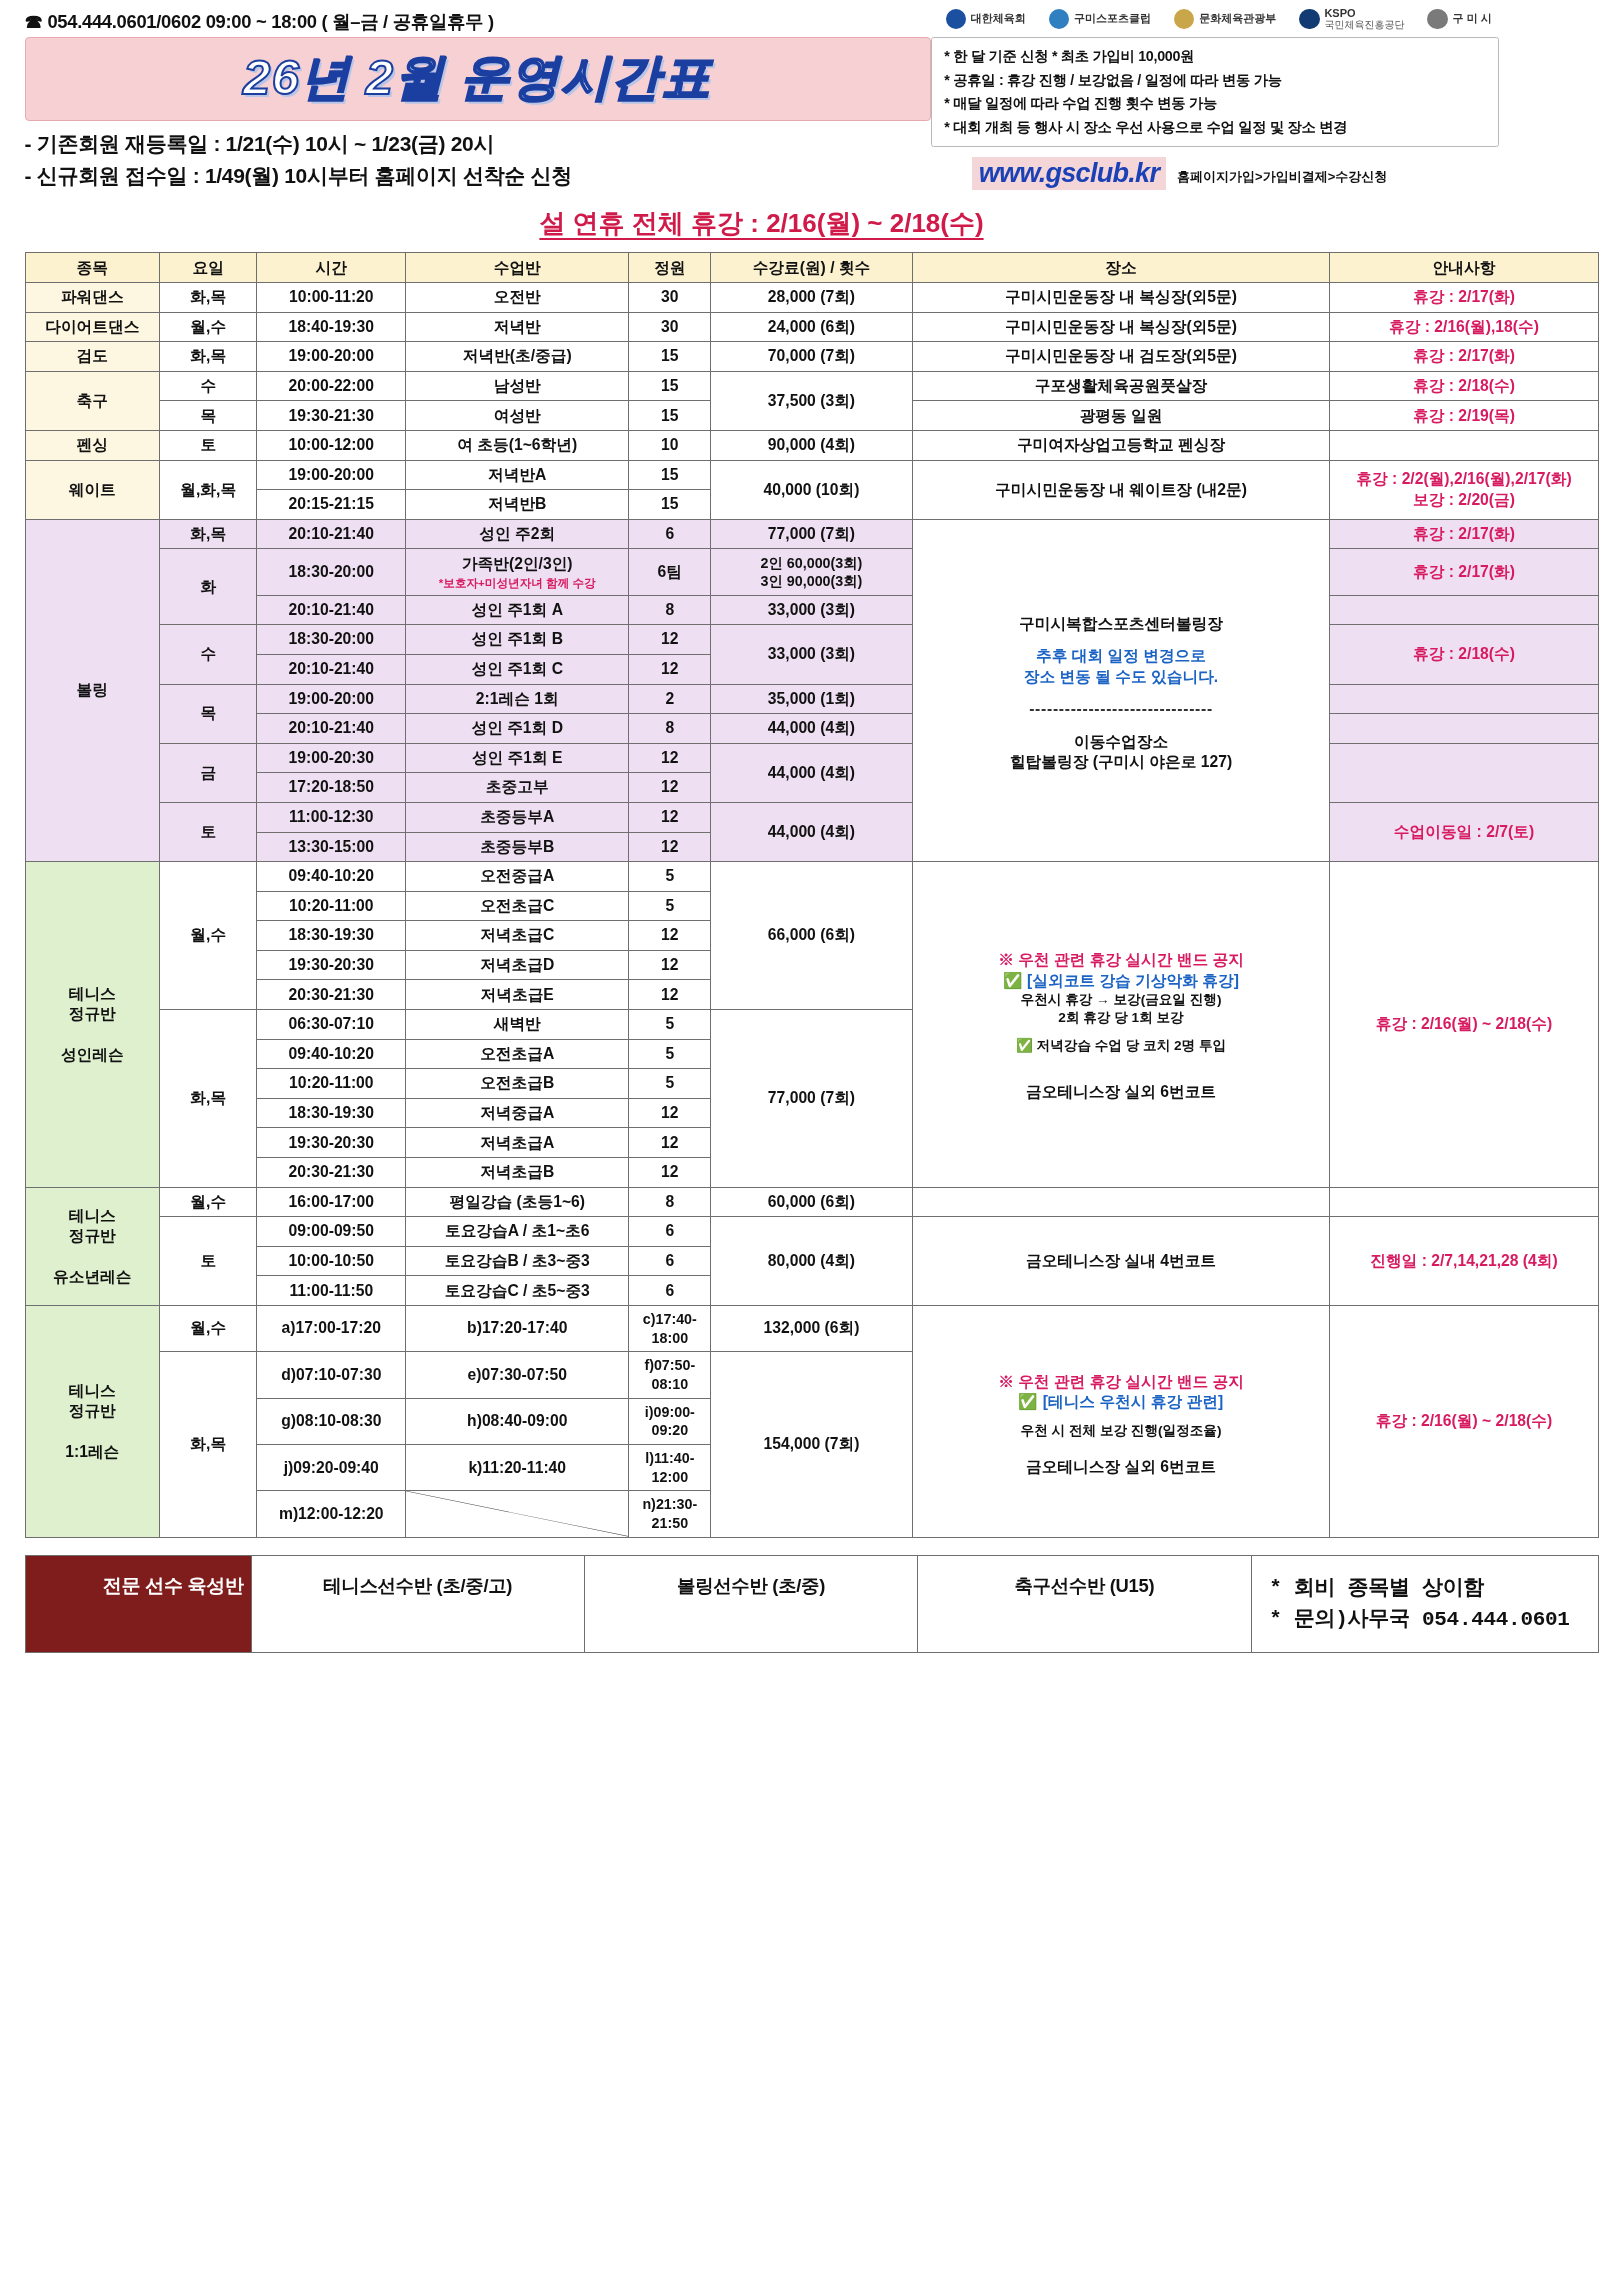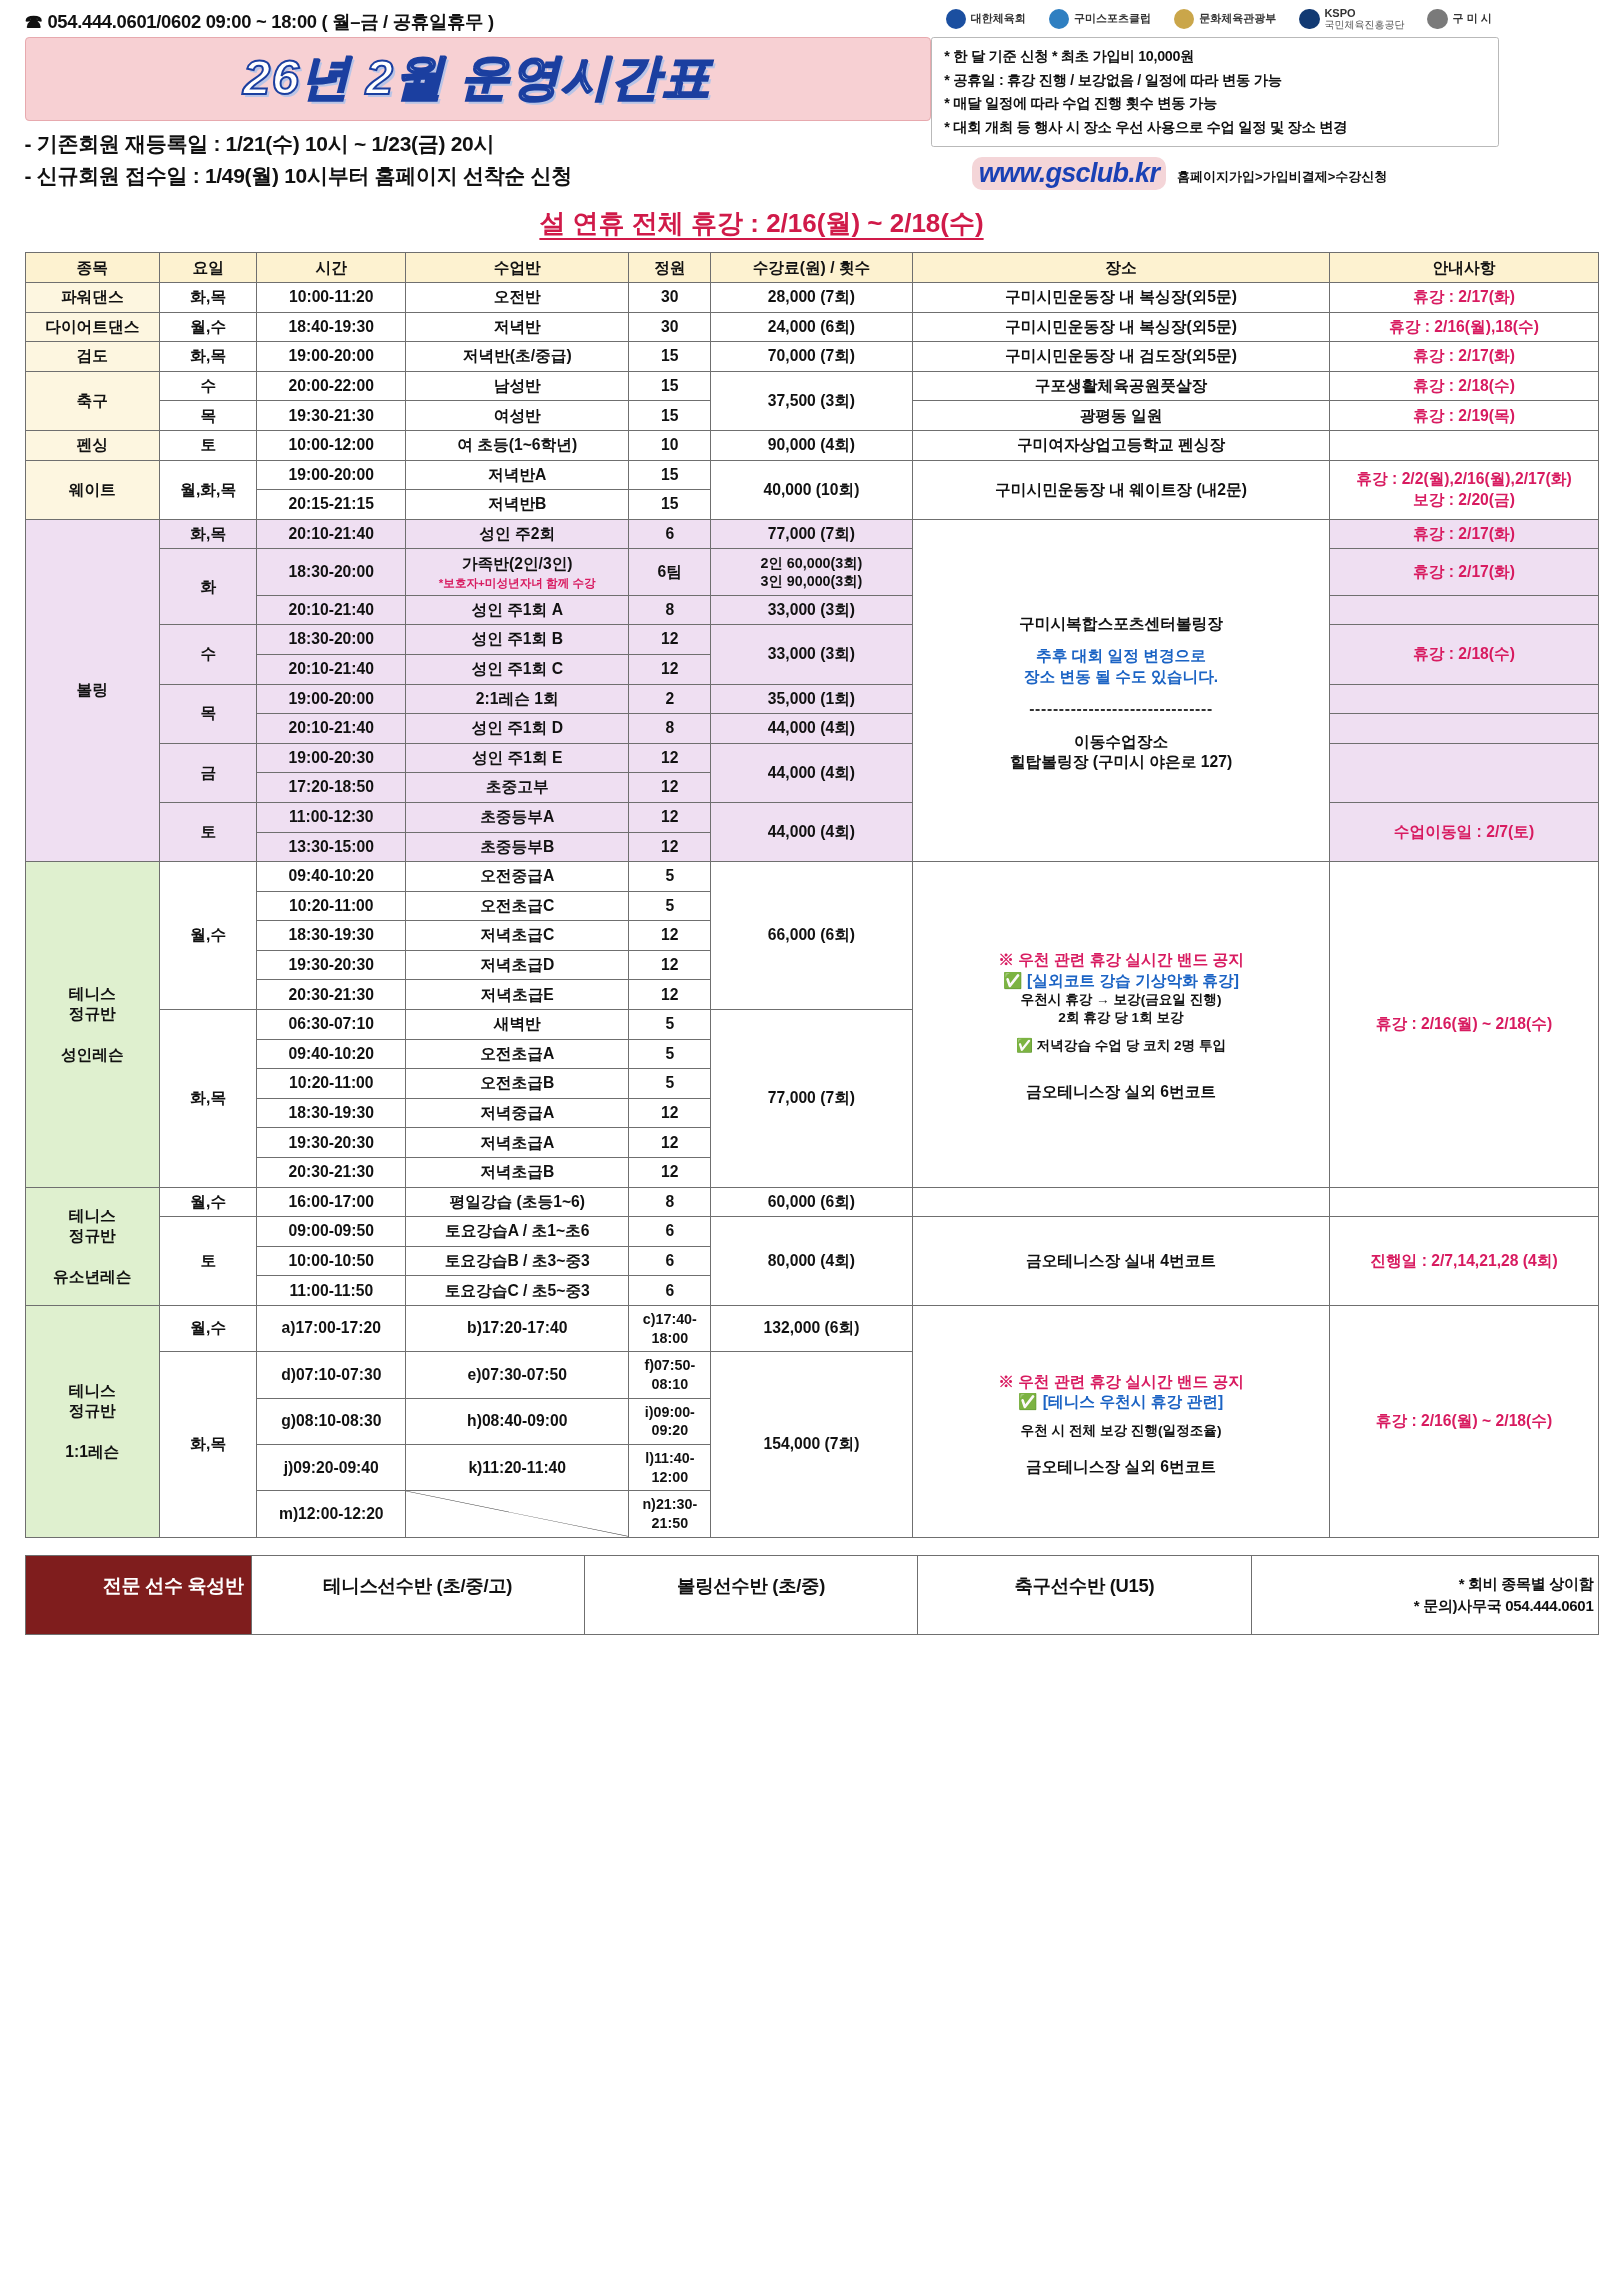--- a/index.html
+++ b/index.html
@@ -57,21 +57,21 @@
     border-radius:2.7px;
     padding:6.8px 12.3px;
     font-size:14.3px;
     line-height:1.65;
     font-weight:bold;
     letter-spacing:-0.3px;
   }
   .site-line { margin-top:9.5px; display:flex; align-items:flex-end; gap:11px; justify-content:flex-start; padding-left:41px;}
   .site-url {
     font-size:27px; font-weight:bold; font-style:italic;
-    color:#1a41b5; background:#f4d5d8; padding:1.4px 6.8px; border-radius:10px;
+    color:#1a41b5; background:#f4d5d8; padding:1.4px 6.8px; border-radius:0;
     letter-spacing:-0.7px;
   }
   .site-path { font-size:13px; font-weight:bold; padding-bottom:4.1px; }
 
   .holiday-line {
     text-align:center;
     margin: 15px 0 11px 0;
     font-size:26px;
     font-weight:bold;
     color:#d01a49;
@@ -115,21 +115,21 @@
   
   .footer { margin-top:17.7px; display:flex; width:1574px; border:0.7px solid #6f6f6f; }
   .footer .lbl {
     background:#7f1d1d; color:#fff; font-size:19px; font-weight:bold;
     padding:16.4px 6.8px; width:225px; text-align:right; letter-spacing:-0.3px;
   }
   .footer .cell {
     flex:1; text-align:center; font-size:18.4px; font-weight:bold;
     padding:16.4px 4.1px; border-left:0.7px solid #6f6f6f; letter-spacing:-0.3px;
   }
-  .footer .cell.last { text-align:right; font-size:15px; line-height:1.5; padding-left:17.7px; }
+  .footer .cell.last { text-align:left; font-size:21px; line-height:1.5; padding-left:17.7px;font-family:Liberation Mono, monospace; }
 </style>
 </head>
 <body>
 
 <div class="page">
 
   <div class="topline">
     <div class="phone-line">☎ 054.444.0601/0602  09:00 ~ 18:00 ( 월–금 / 공휴일휴무 )</div>
     <div class="logos">
       <div class="logo">

